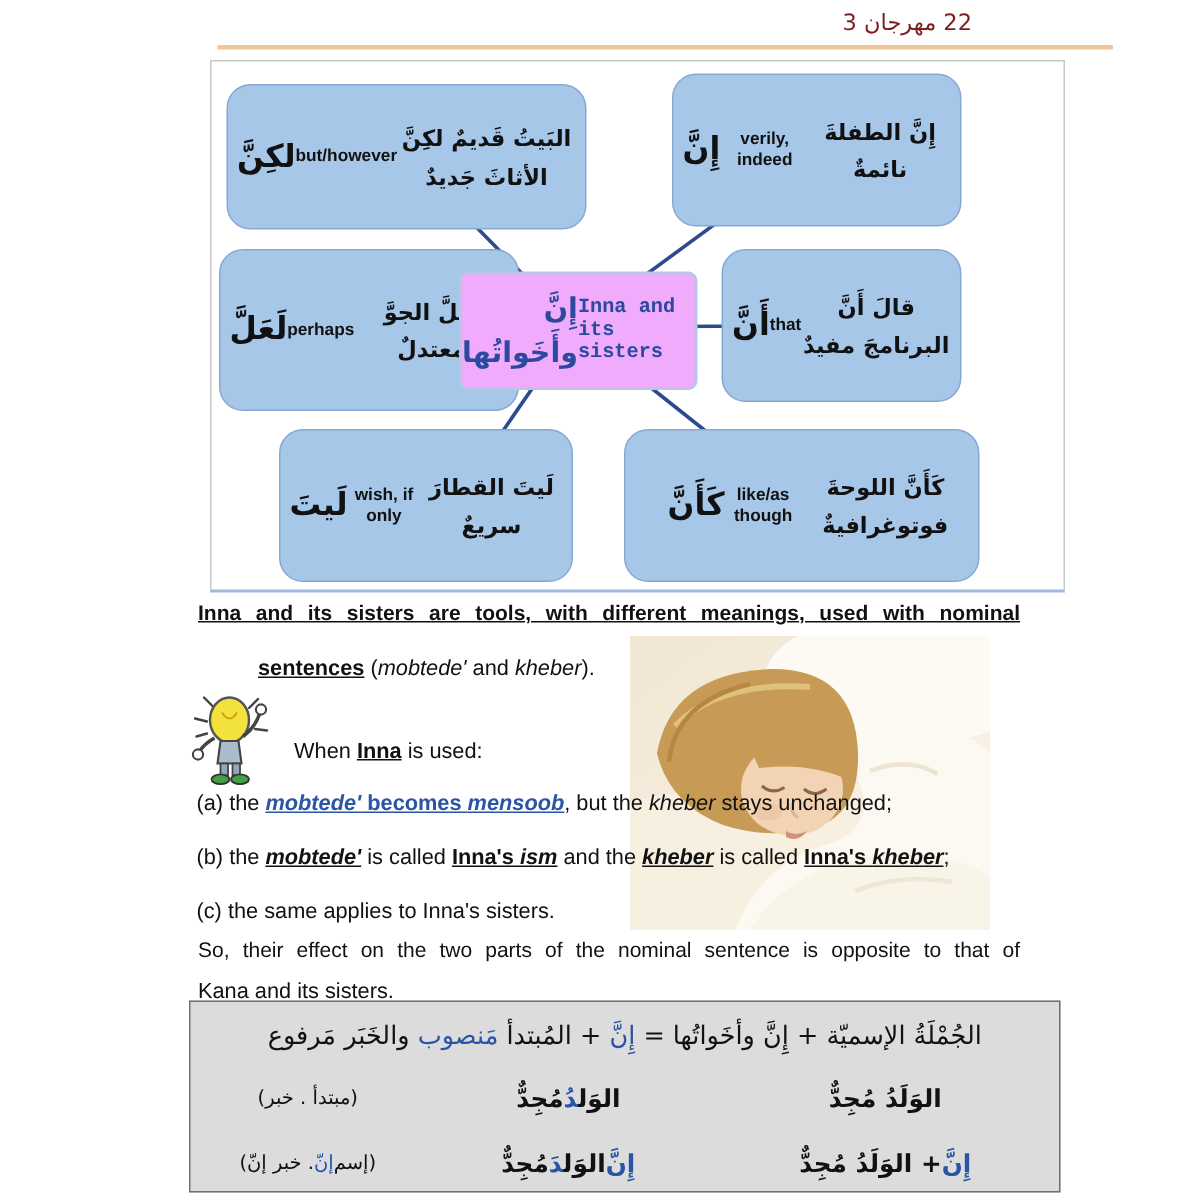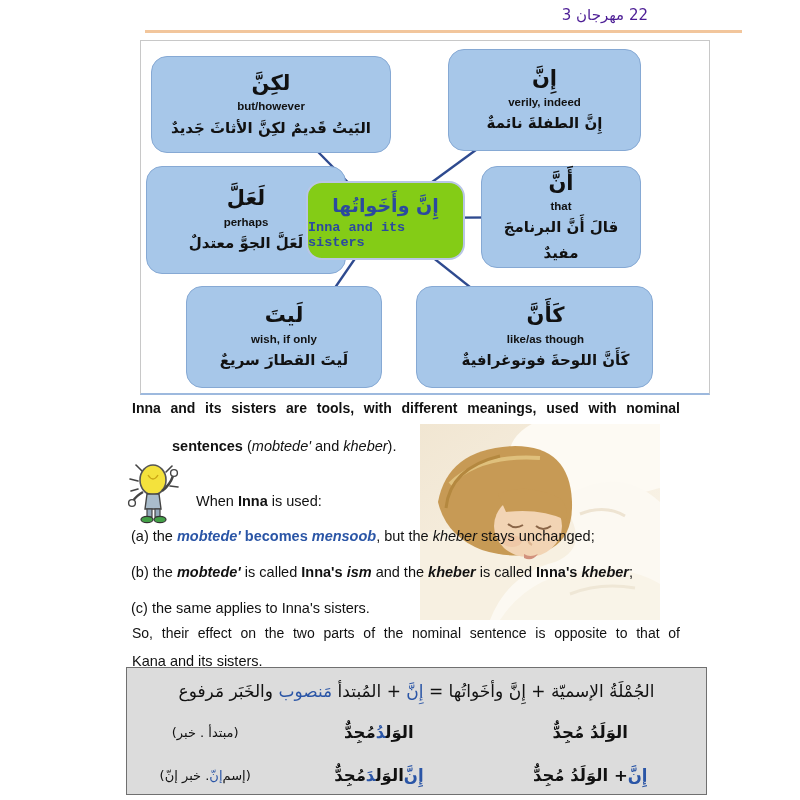--- a/index.html
+++ b/index.html
@@ -3,40 +3,40 @@
 <meta charset="utf-8">
 <style>
   html,body{margin:0;padding:0;}
   body{
     width:800px;height:800px;background:#ffffff;position:relative;overflow:hidden;
     font-family:"Liberation Sans","DejaVu Sans",sans-serif;color:#111;
   }
   .abs{position:absolute;}
   .ar{font-family:"DejaVu Sans","Liberation Sans",sans-serif;}
   
-  .hdr{top:6px;right:152px;font-size:15px;color:#4c1d95;}
+  .hdr{top:6px;right:152px;font-size:15px;color:#7f1d1d;}
   .hrule{left:145px;top:30px;width:597px;height:3px;background:#f2c69c;}
   
   .frame{left:140px;top:40px;width:568px;height:352px;border:1px solid #c8c8c8;border-bottom:2px solid #9db9de;background:#fff;}
   .links{position:absolute;left:0;top:0;z-index:0;}
   .node{position:absolute;background:#a7c7e9;border:1px solid #86a9d4;border-radius:16px;
-        display:flex;flex-direction:column;align-items:center;justify-content:center;
+        display:flex;flex-direction:row;align-items:center;justify-content:center;
         z-index:2;padding:2px 6px;box-sizing:border-box;text-align:center;}
   .n-ar{font-size:21px;font-weight:bold;line-height:1.5;color:#111;}
   .n-en{font-size:11.5px;font-weight:bold;line-height:1.25;color:#111;}
   .n-ex{font-size:15px;font-weight:bold;line-height:1.7;margin-top:2px;color:#111;}
-  .center-node{position:absolute;left:165px;top:140px;width:155px;height:75px;background:#84cc16;
-        border:2px solid #b9c6e6;border-radius:16px;z-index:3;display:flex;flex-direction:column;
+  .center-node{position:absolute;left:165px;top:140px;width:155px;height:75px;background:#f0abfc;
+        border:2px solid #b9c6e6;border-radius:6px;z-index:3;display:flex;flex-direction:row;
         align-items:center;justify-content:center;}
   .c-ar{font-size:19px;font-weight:bold;color:#2b4a9e;line-height:1.5;}
   .c-en{font-size:13.5px;font-weight:bold;color:#2b4a9e;font-family:Liberation Mono, monospace;}
   
   .p{position:absolute;font-size:14.5px;color:#111;z-index:2;line-height:1.35;}
   .j{width:548px;font-size:14px;text-align:justify;text-align-last:justify;}
-  .b{font-weight:bold;}
+  .b{font-weight:bold;text-decoration:underline;}
   .it{font-style:italic;}
   .bl{color:#2a55a6;}
   .photo{left:420px;top:424px;z-index:1;}
   .mascot{left:126px;top:461px;z-index:2;}
   
   .fbox{left:126px;top:667px;width:581px;height:128px;background:#dcdcdc;border:1.5px solid #707070;box-sizing:border-box;z-index:2;}
   .fline{position:absolute;top:8px;left:0;width:100%;text-align:center;font-size:17px;font-weight:normal;line-height:1.8;}
   .frow{position:absolute;left:0;width:100%;display:flex;}
   .fr1{top:50px;}
   .fr2{top:93px;}

